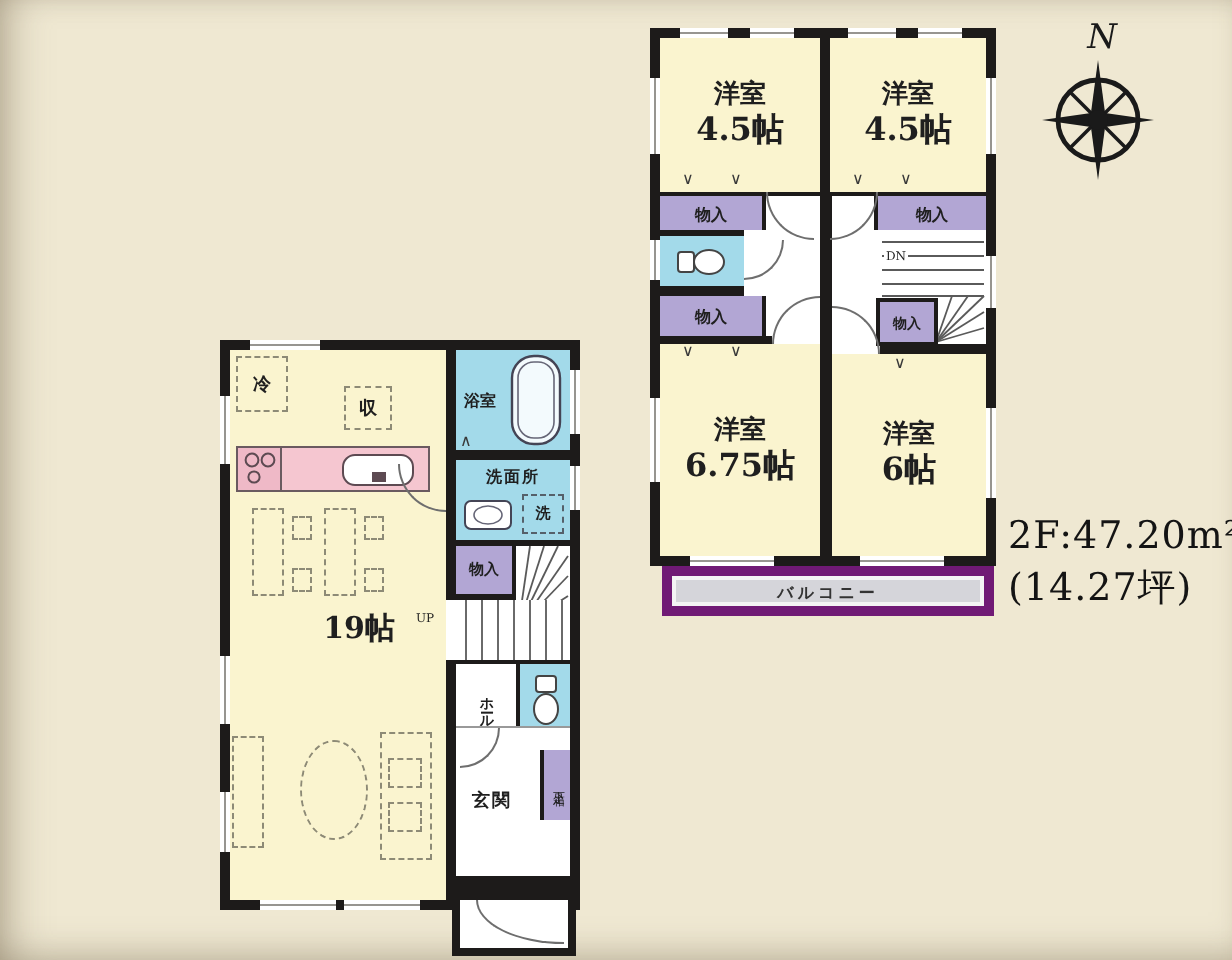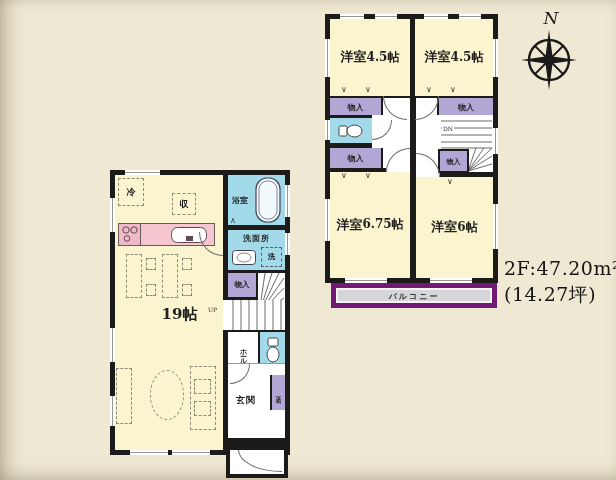--- a/index.html
+++ b/index.html
@@ -10,29 +10,29 @@
     overflow: hidden;
     font-family: "DejaVu Serif", "Liberation Serif", serif;
     color: #1f1f1f;
     box-shadow: inset 14px 0 20px -10px rgba(125,112,88,.5),
                 inset 0 -12px 18px -10px rgba(125,112,88,.4),
                 inset 0 6px 14px -10px rgba(125,112,88,.35);
   }
   .plan { position: absolute; background: var(--wall, #1d1b1a); }
   .abs  { position: absolute; }
   .room { position: absolute; display: flex; align-items: center;
-          justify-content: center; text-align: right; }
+          justify-content: center; flex-direction: column; text-align: right; }
   .c-cream   { background: var(--room, #faf4cf); }
   .c-purple  { background: var(--closet, #b2a6d4); }
   .c-water   { background: var(--water, #a3daea); }
   .c-white   { background: #ffffff; }
   .c-kitchen { background: var(--kitchen, #f5c6d0); }
   .c-wall    { background: var(--wall, #1d1b1a); }
   .rname { font-size: 13px; font-weight: 600; line-height: 1.25; }
-  .rsize { font-size: 12px; font-weight: 600; line-height: 1.15; }
+  .rsize { font-size: 16px; font-weight: 600; line-height: 1.15; }
   .slabel { font-size: 8px; font-weight: 600; line-height: 1; }
   .xslabel { font-size: 6px; line-height: 1; }
   .vtext { writing-mode: vertical-rl; letter-spacing: 1px; }
   .window-h { position:absolute; background: linear-gradient(to bottom,#fff 0 2px,#979590 2px 3px,#fff 3px 100%); }
   .window-v { position:absolute; background: linear-gradient(to right,#fff 0 2px,#979590 2px 3px,#fff 3px 100%); }
   .dash { position: absolute; border: 1px dashed #8d8a76; display:flex; align-items:center; justify-content:center; }
   .arc { position: absolute; }
   .arc.tl { border-top:1px solid #6e6e6e; border-left:1px solid #6e6e6e; border-radius:100% 0 0 0; }
   .arc.tr { border-top:1px solid #6e6e6e; border-right:1px solid #6e6e6e; border-radius:0 100% 0 0; }
   .arc.bl { border-bottom:1px solid #6e6e6e; border-left:1px solid #6e6e6e; border-radius:0 0 0 100%; }

